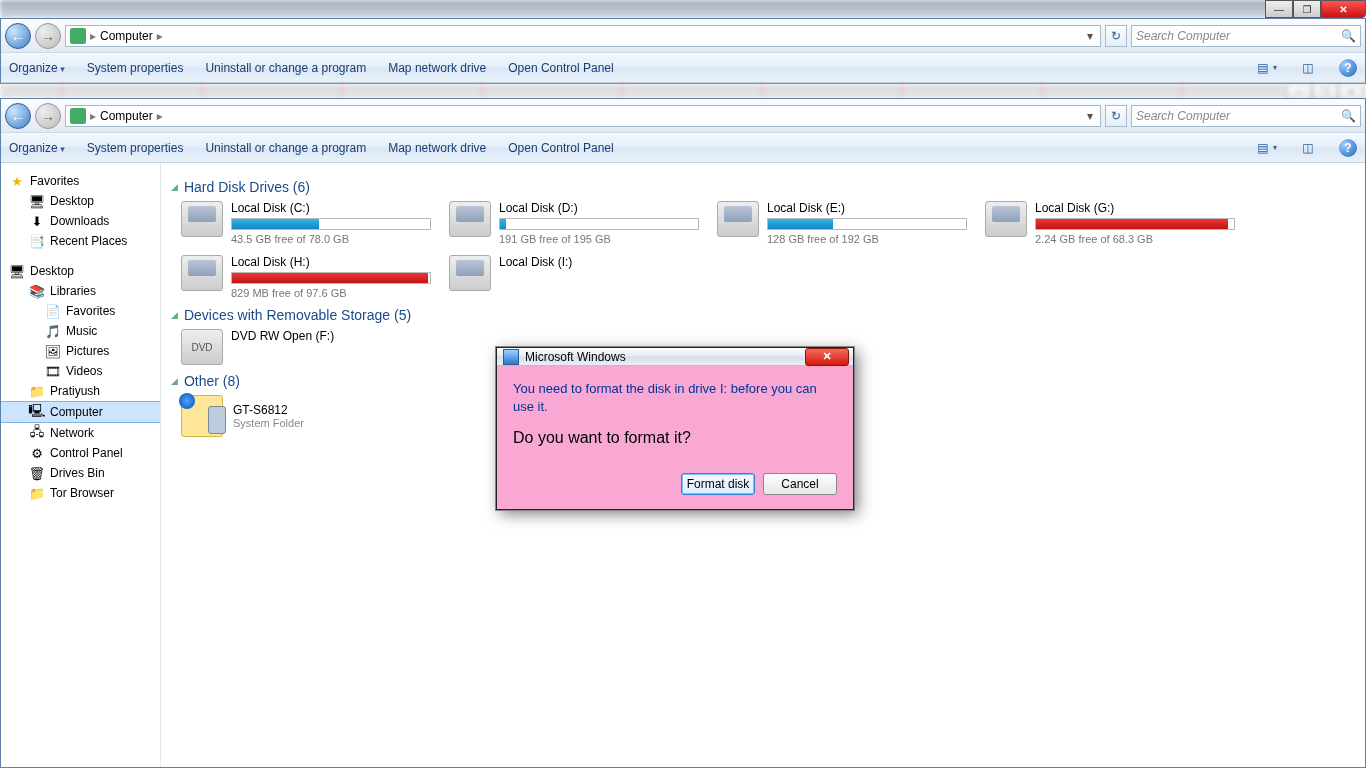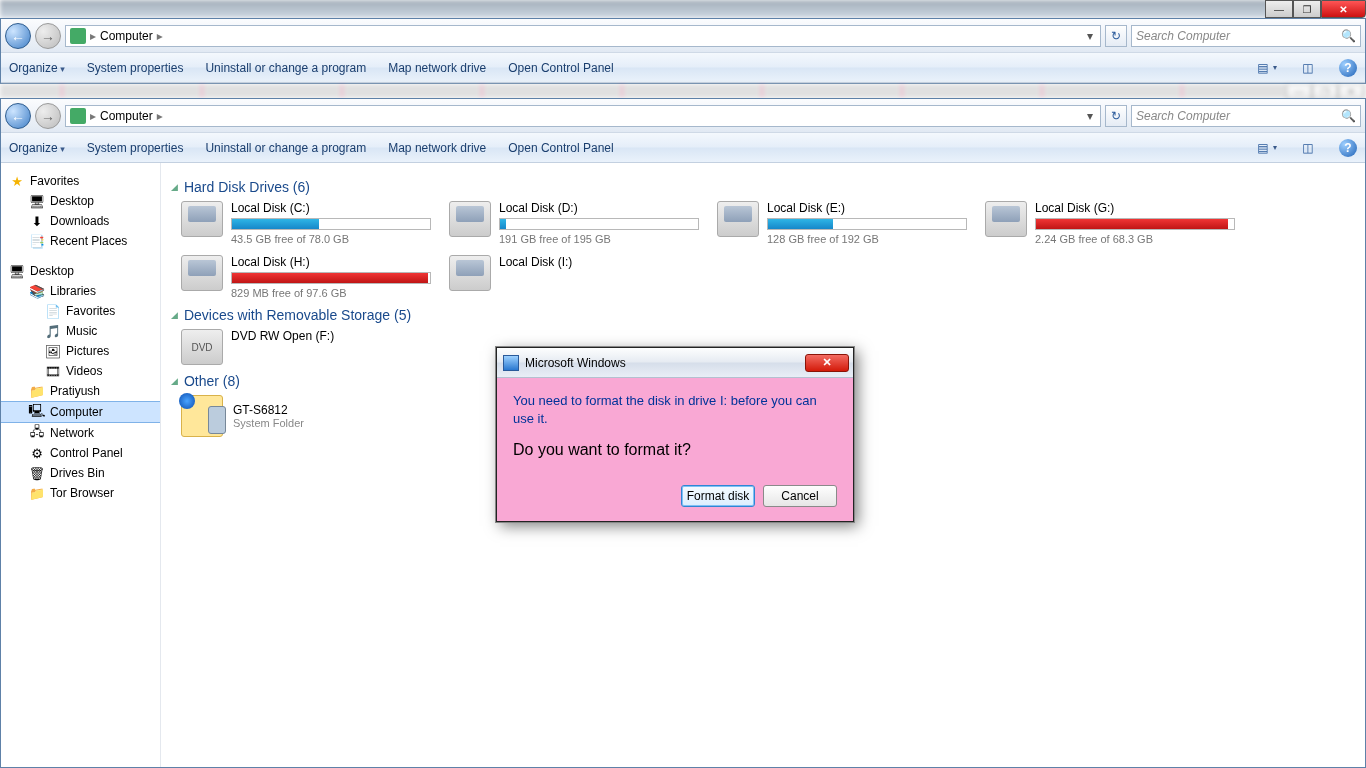--- a/index.html
+++ b/index.html
@@ -70,21 +70,21 @@
 
 .otheritem{display:flex;gap:10px;align-items:center;margin-left:10px;}
 .otheritem .oico{width:42px;height:42px;background:#ffe79a;border:1px solid #d9b24a;border-radius:3px;position:relative;}
 .otheritem .oico::after{content:"";position:absolute;right:-4px;bottom:2px;width:16px;height:26px;background:#bcd;border:1px solid #789;border-radius:3px;}
 .otheritem .oico::before{content:"";position:absolute;left:-3px;top:-3px;width:16px;height:16px;background:radial-gradient(circle,#4aa4ff,#0a4cb0);border-radius:50%;}
 .otheritem .otext .on{font-size:12px;}
 .otheritem .otext .os{font-size:11px;color:#888;}
 
 
 .dialog{position:absolute;left:496px;top:347px;width:358px;background:#fff;border:1px solid #232323;box-shadow:0 0 0 1px #878787, 4px 4px 14px rgba(0,0,0,.5);}
-.dialog .titlebar{height:30px;background:linear-gradient(#fdfefe,#e6ebf2 48%,#d6deea 52%,#e9eef6);display:flex;align-items:center;padding:0 4px 0 6px;gap:6px;border-bottom:1px solid #b4c0d0;}
+.dialog .titlebar{height:18px;background:linear-gradient(#fdfefe,#e6ebf2 48%,#d6deea 52%,#e9eef6);display:flex;align-items:center;padding:0 4px 0 6px;gap:6px;border-bottom:1px solid #b4c0d0;}
 .dialog .titlebar .tico{width:16px;height:16px;background:linear-gradient(#9dd1ff,#2a78d0);border:1px solid #2a5a9a;}
 .dialog .titlebar .ttxt{font-size:12px;}
 .dialog .titlebar .tclose{margin-left:auto;width:44px;height:18px;background:linear-gradient(#f36b62,#d31a0a);border:1px solid #8a1408;border-radius:3px;color:#fff;display:flex;align-items:center;justify-content:center;font-size:11px;font-weight:bold;}
 .dialog .body{padding:14px 16px 10px;background:#f9a8d4;}
 .dialog .msg{color:#003399;font-size:13px;line-height:1.35;margin-bottom:14px;}
 .dialog .sub{font-size:16px;margin-bottom:26px;}
 .dialog .btns{display:flex;justify-content:flex-end;gap:8px;padding:0 0 4px;}
 .dialog .btn{min-width:74px;height:22px;border:1px solid #8a8a8a;background:linear-gradient(#fefefe,#e6e6e6);border-radius:3px;font-size:12px;display:flex;align-items:center;justify-content:center;padding:0 4px;}
 .dialog .btn.primary{border:1px solid #2f86d3;box-shadow:0 0 0 1px #7fc0f6 inset;background:linear-gradient(#f4faff,#dceefe);}
 

